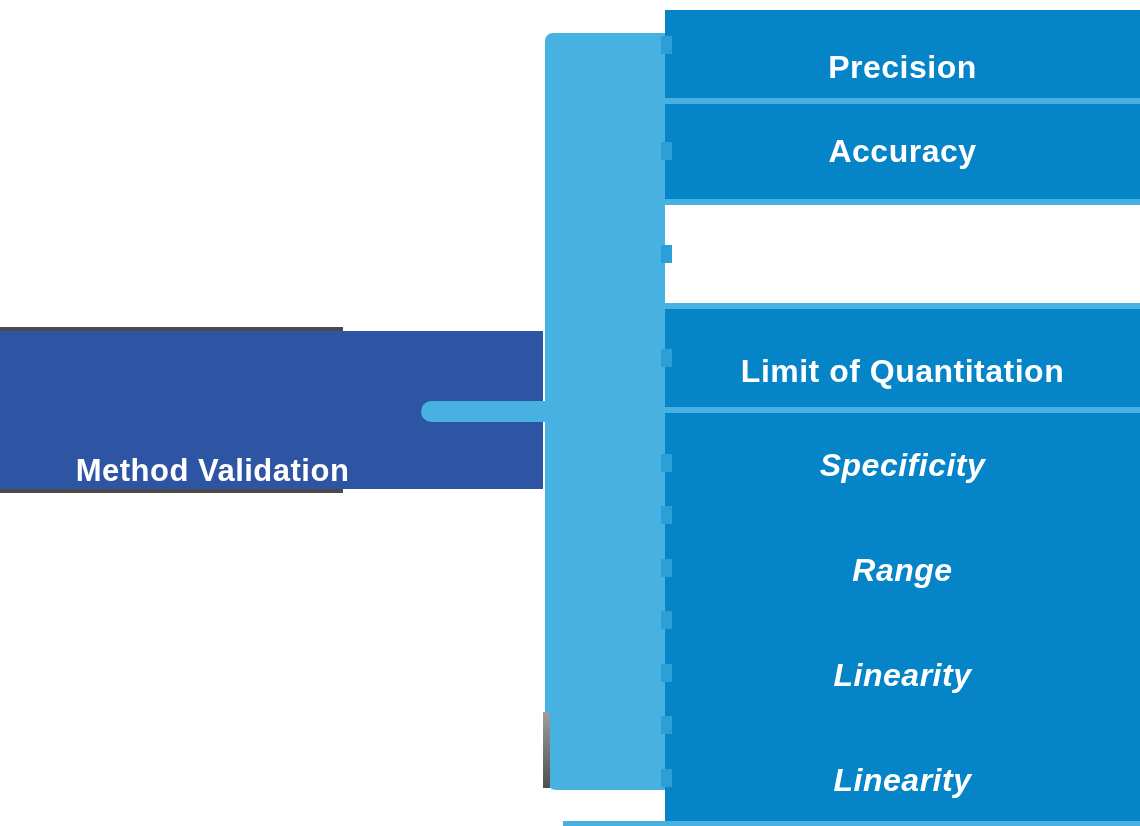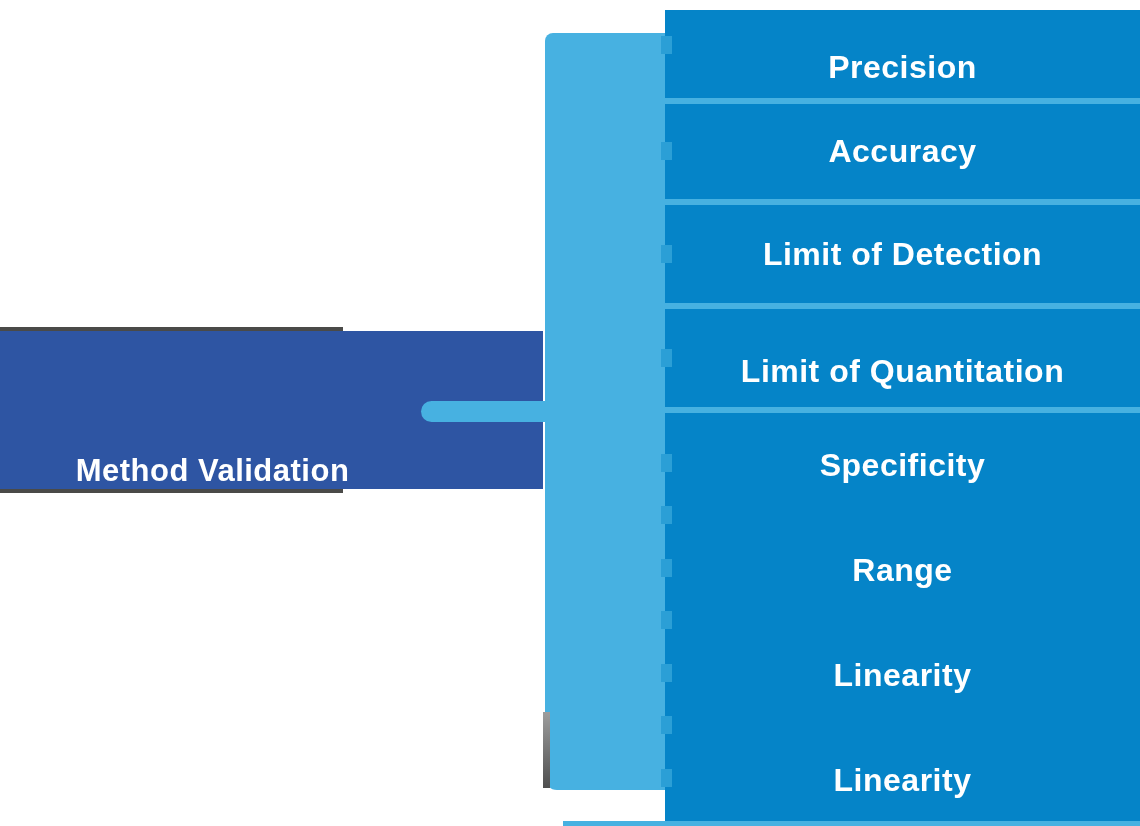--- a/index.html
+++ b/index.html
@@ -76,21 +76,21 @@
     width: 475px;
     background: #0584c8;
   }
   .branch {
     display: flex; align-items: center; justify-content: center;
   }
   .b1 { top: 10px;     height: 114px; }
   .b2 { top: 104px; height: 95px; }
   .b3 { top: 205px; height: 98px; }
   .b4 { top: 309px; height: 125px; }
-  .branch-group { top: 413px; height: 409px; overflow: hidden; }
+  .branch-group { top: 413px; height: 409px; overflow: hidden; font-style: italic; }
   .branch-group .cell {
     height: 105px;
     display: flex; align-items: center; justify-content: center;
   }
   .branch-label {
     color: #ffffff;
     font-size: 32px;
     font-weight: 700;
     letter-spacing: 0.5px;
     white-space: nowrap;
@@ -143,23 +143,20 @@
   <div class="branch b1">
     <span class="branch-label">Precision</span>
   </div>
   <div class="sep s1"></div>
 
   <div class="branch b2">
     <span class="branch-label">Accuracy</span>
   </div>
   <div class="sep s2"></div>
 
-  <div class="branch b3">
-    <span class="branch-label">Limit of Detection</span>
-  </div>
   <div class="sep s3"></div>
 
   <div class="branch b4">
     <span class="branch-label">Limit of Quantitation</span>
   </div>
   <div class="sep s4"></div>
 
   <div class="branch-group">
     <div class="cell">
       <span class="branch-label">Specificity</span>

